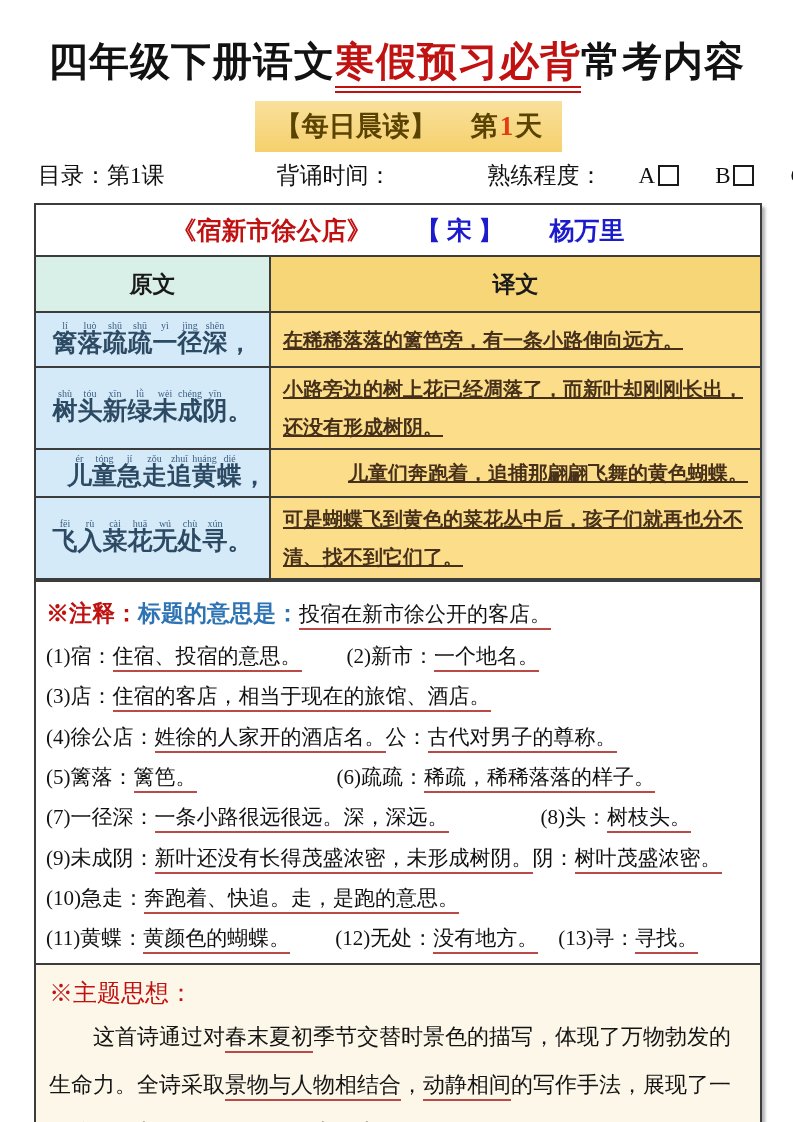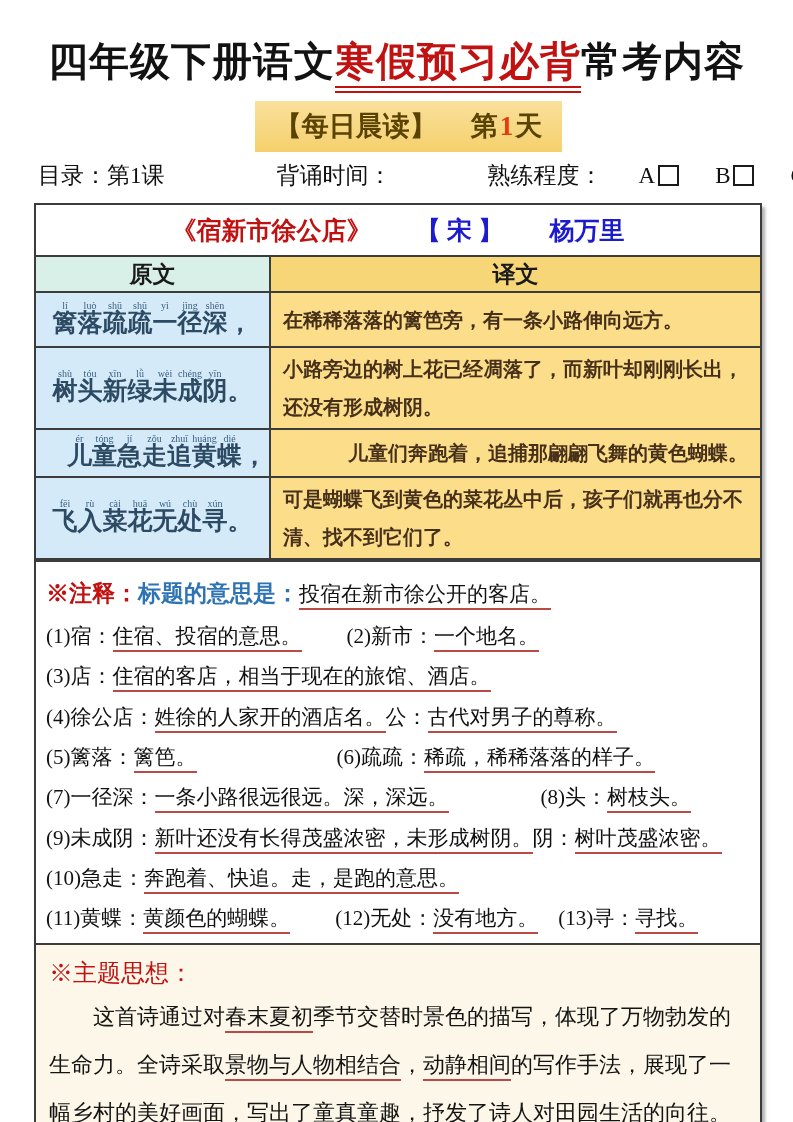--- a/index.html
+++ b/index.html
@@ -57,32 +57,33 @@
   .poem-name{color:#c01111;}
   .poem-dynasty{color:#1c1ccc;margin-left:38px;}
   .poem-author{color:#1c1ccc;margin-left:40px;}
 
   
   .ttable{display:grid;grid-template-columns:235px 1fr;border-bottom:2px solid #3c3c3c;}
   .cell{border-right:2px solid #3c3c3c;border-bottom:2px solid #3c3c3c;box-sizing:border-box;}
   .cell.last-col{border-right:none;}
   .th{
     display:flex;align-items:center;justify-content:center;
-    font-size:23px;font-weight:bold;height:36px;color:#1a1a1a;
+    font-size:23px;font-weight:bold;height:56px;color:#1a1a1a;
   }
   .th-orig{background:#d9f0e8;}
   .th-trans{background:#f7d678;}
   .td-orig{
     background:#d5eaf8;display:flex;align-items:center;justify-content:center;
     color:#2c4a63;font-weight:bold;font-size:25px;padding:4px 2px;
   }
   .td-trans{
     background:#fbdd8a;display:flex;align-items:center;
     color:#46301a;font-size:20px;font-weight:bold;line-height:1.9;
     padding:2px 12px;
+    text-decoration:underline;
   }
   .r1{min-height:55px;} .r2{min-height:76px;} .r3{min-height:48px;justify-content:flex-end;} .r4{min-height:80px;}
   ruby{ruby-align:center;}
   rt{font-size:10px;color:#3a5f83;font-weight:normal;letter-spacing:0;}
 
   
   .notes{padding:10px 12px 4px 10px;font-size:21px;line-height:1.92;background:#fff;}
   .note-line{white-space:nowrap;}
   .u{border-bottom:2px solid #b94a48;padding-bottom:2px;}
   .red-bold{color:#c01111;font-weight:bold;font-size:23px;}

